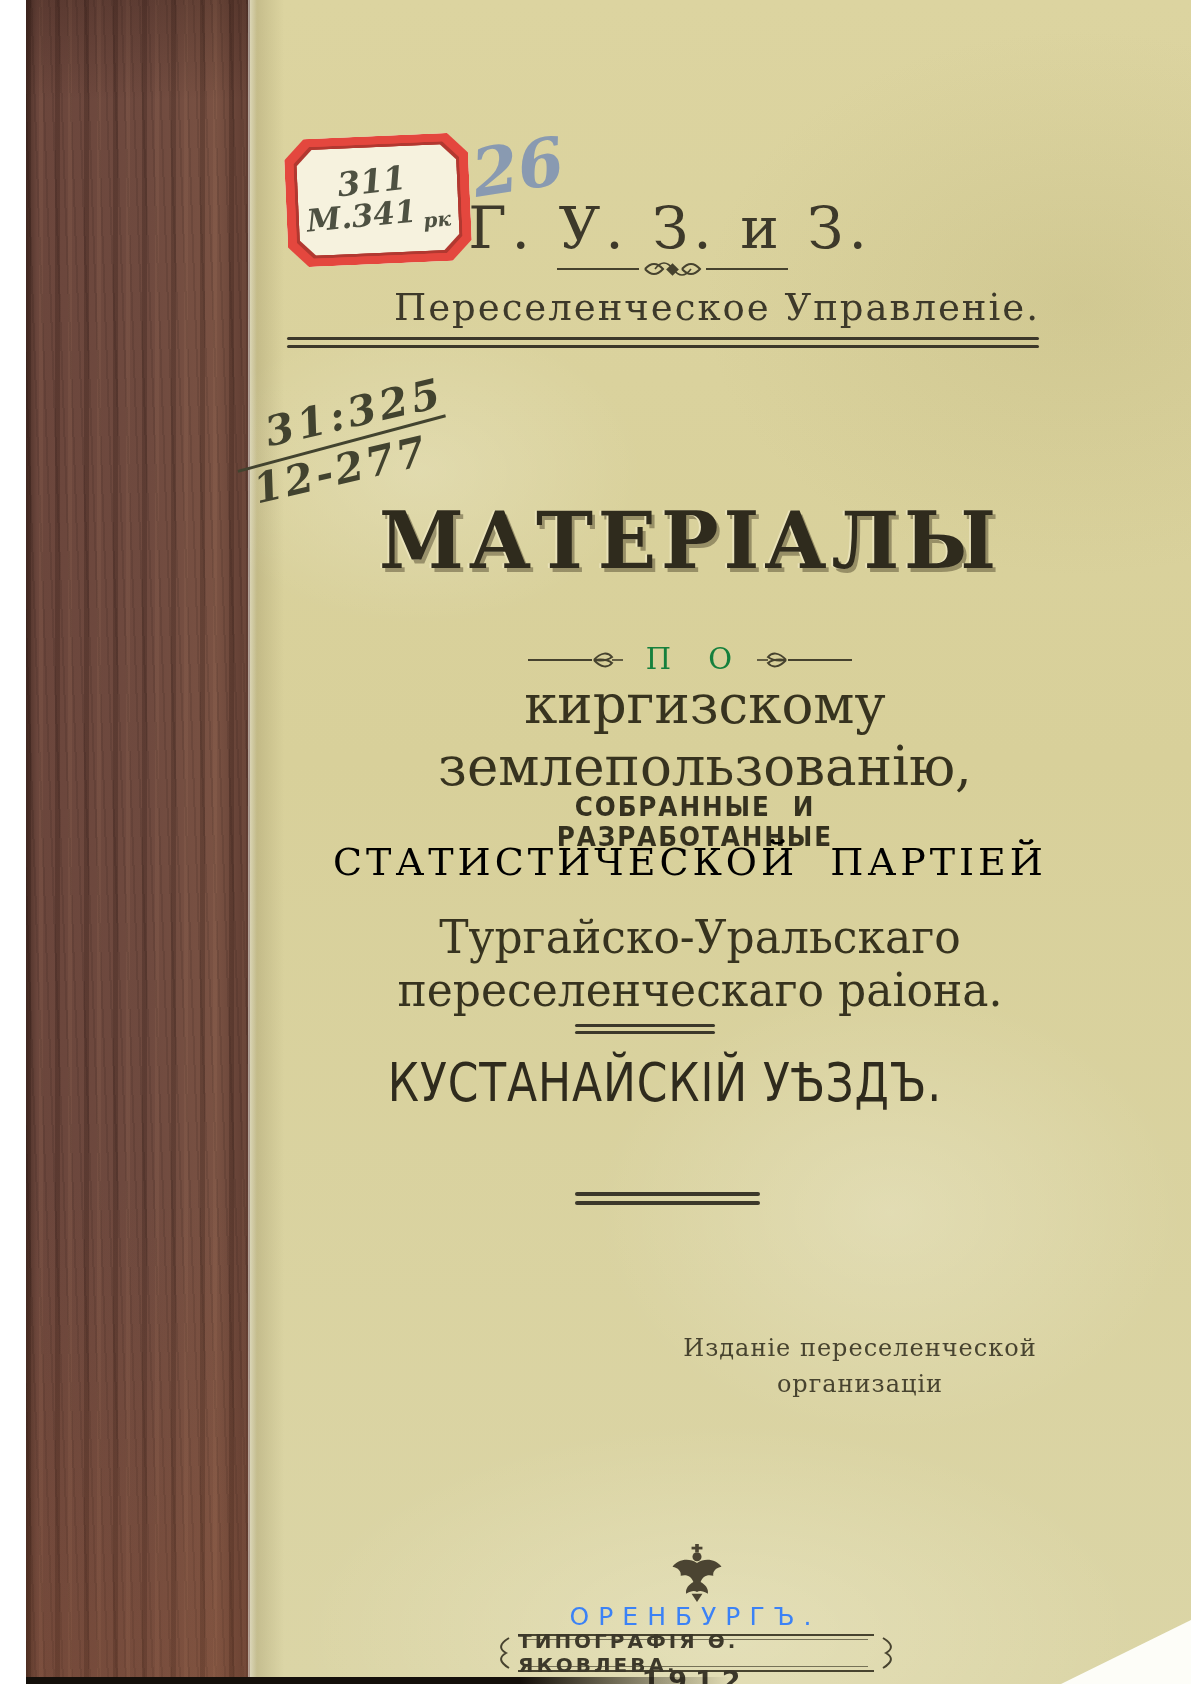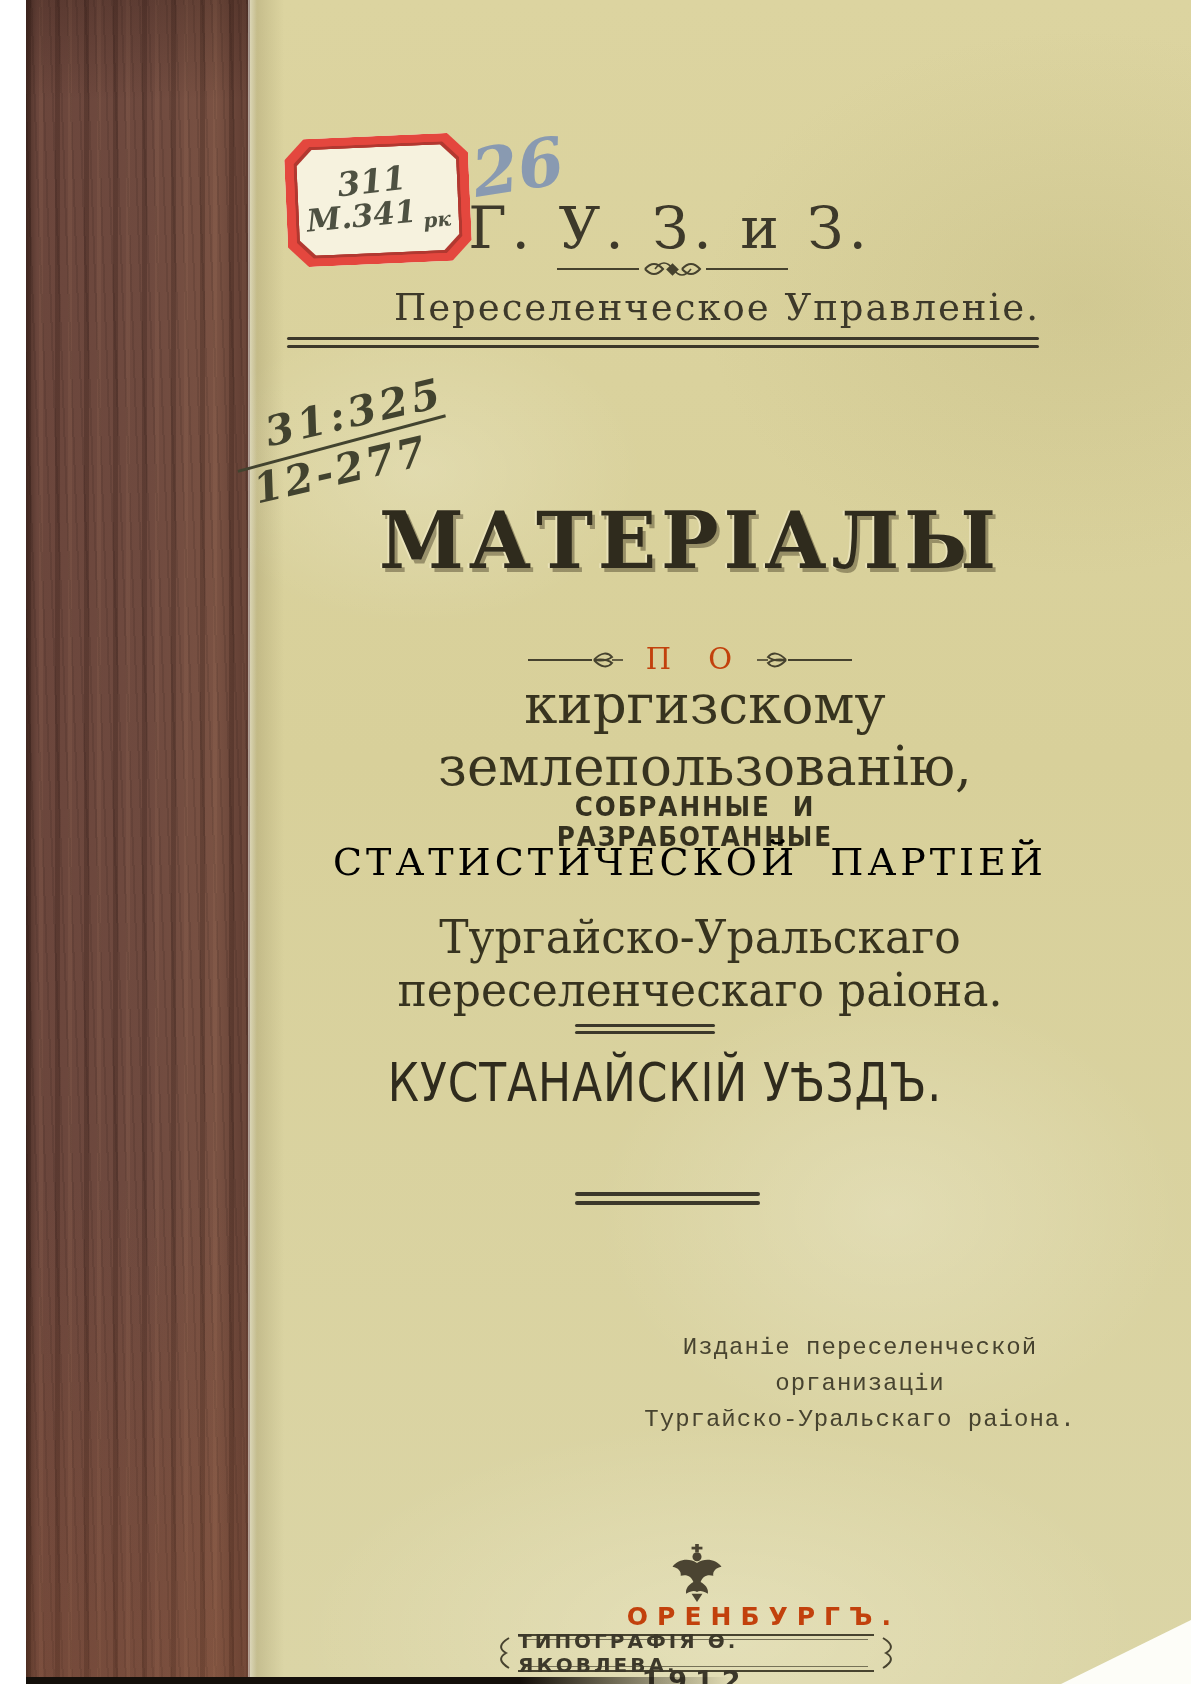--- a/index.html
+++ b/index.html
@@ -63,46 +63,46 @@
   .rule2{position:absolute;}
   .rule2 .bar{background:#3c382a;border-radius:2px;}
   #header-rule{left:287px;top:337px;width:752px;}
   #header-rule .bar{height:3px;margin-bottom:5px;}
 
   
   #main-title{position:absolute;left:250px;top:494px;width:880px;text-align:center;
     font-size:79px;font-weight:700;letter-spacing:5px;color:#2f2b1d;transform:scaleX(.97);
     text-shadow:-2px 0 0 #eae3ba, 3px 4px 0 rgba(70,62,38,.45);}
   #po-row{position:absolute;left:250px;top:642px;width:880px;display:flex;align-items:center;justify-content:center;gap:10px;}
-  #po-label{font-size:29px;letter-spacing:14px;color:#c2410c;padding-left:12px;}
+  #po-label{font-size:29px;letter-spacing:14px;color:#15803d;padding-left:12px;}
   #subject-line{position:absolute;left:265px;top:674px;width:880px;text-align:center;
     font-size:53px;color:#37331f;transform:scaleY(1.03);}
   #collected-line{position:absolute;left:425px;top:792px;width:540px;text-align:center;
     font-family:"DejaVu Sans", sans-serif;font-size:26px;font-weight:700;letter-spacing:2px;word-spacing:12px;
     color:#35311f;transform:scaleX(.95);}
   #party-line{position:absolute;left:300px;top:840px;width:780px;text-align:center;
     font-size:38px;letter-spacing:4px;word-spacing:16px;color:#000000;}
   #region-line{position:absolute;left:250px;top:912px;width:900px;text-align:center;
     font-size:44px;color:#37331f;transform:scaleY(1.05);}
   #short-rule{left:575px;top:1024px;width:140px;}
   #short-rule .bar{height:3px;margin-bottom:4px;}
   #district-line{position:absolute;left:300px;top:1054px;width:730px;text-align:center;
     font-family:"DejaVu Sans", sans-serif;font-size:50px;letter-spacing:1px;color:#2f2b1d;
     transform:scale(.88,1.08);}
   #district-rule{left:575px;top:1192px;width:185px;}
   #district-rule .bar{height:4px;margin-bottom:5px;}
 
   
   #edition-note{position:absolute;left:610px;top:1330px;width:500px;text-align:center;
-    font-size:24px;line-height:1.5;color:#47432f;letter-spacing:1px;font-family:Liberation Mono, monospace;}
+    font-size:24px;line-height:1.5;color:#47432f;letter-spacing:1px;}
 
   
   #printer-crest{position:absolute;left:662px;top:1544px;width:70px;height:58px;text-align:center;}
-  #imprint-city{position:absolute;left:490px;top:1602px;width:410px;text-align:right;
-    font-family:"DejaVu Sans", sans-serif;font-size:25px;font-weight:700;letter-spacing:9px;color:#c2410c;}
+  #imprint-city{position:absolute;left:490px;top:1602px;width:410px;text-align:center;
+    font-family:"DejaVu Sans", sans-serif;font-size:25px;font-weight:400;letter-spacing:9px;color:#3b82f6;}
   #printer-frame{position:absolute;left:518px;top:1634px;width:356px;height:34px;
     border-top:2px solid #47432f;border-bottom:2px solid #47432f;
     display:flex;align-items:center;justify-content:center;}
   #printer-frame::before,#printer-frame::after{content:"";position:absolute;left:6px;right:6px;height:1px;background:rgba(71,67,47,.7);}
   #printer-frame::before{top:3px;} #printer-frame::after{bottom:3px;}
   #printer-name{font-family:"DejaVu Sans", sans-serif;font-size:20px;font-weight:700;
     letter-spacing:3px;color:#3c382a;}
   .frame-curl{position:absolute;top:0;}
   .curl-left{left:-24px;} .curl-right{right:-24px;transform:scaleX(-1);}
   #imprint-year{position:absolute;left:490px;top:1665px;width:410px;text-align:center;
@@ -196,21 +196,20 @@
 
   <div id="district-line">КУСТАНАЙСКІЙ УѢЗДЪ.</div>
 
   <div id="district-rule" class="rule2">
     <div class="bar"></div>
       <div class="bar"></div>
   </div>
 
   <div id="edition-note">
     <div>Изданіе переселенческой организаціи</div>
-    <div>Тургайско-Уральскаго раіона.</div>
   </div>
 
   <div id="printer-crest">
     <svg width="64" height="58" viewBox="0 0 70 64">
       <g fill="#4b4432">
         <rect x="33" y="0" width="4" height="9"></rect>
         <rect x="29" y="3" width="12" height="3"></rect>
         <circle cx="35" cy="14" r="5"></circle>
         <path d="M35,21 C26,15 14,17 8,25 C14,26 18,30 17,35 C24,33 29,36 31,42 C26,45 22,49 23,55 C28,52 32,51 35,53 C38,51 42,52 47,55 C48,49 44,45 39,42 C41,36 46,33 53,35 C52,30 56,26 62,25 C56,17 44,15 35,21 Z"></path>
         <path d="M29,55 l6,9 l6,-9 z"></path>

